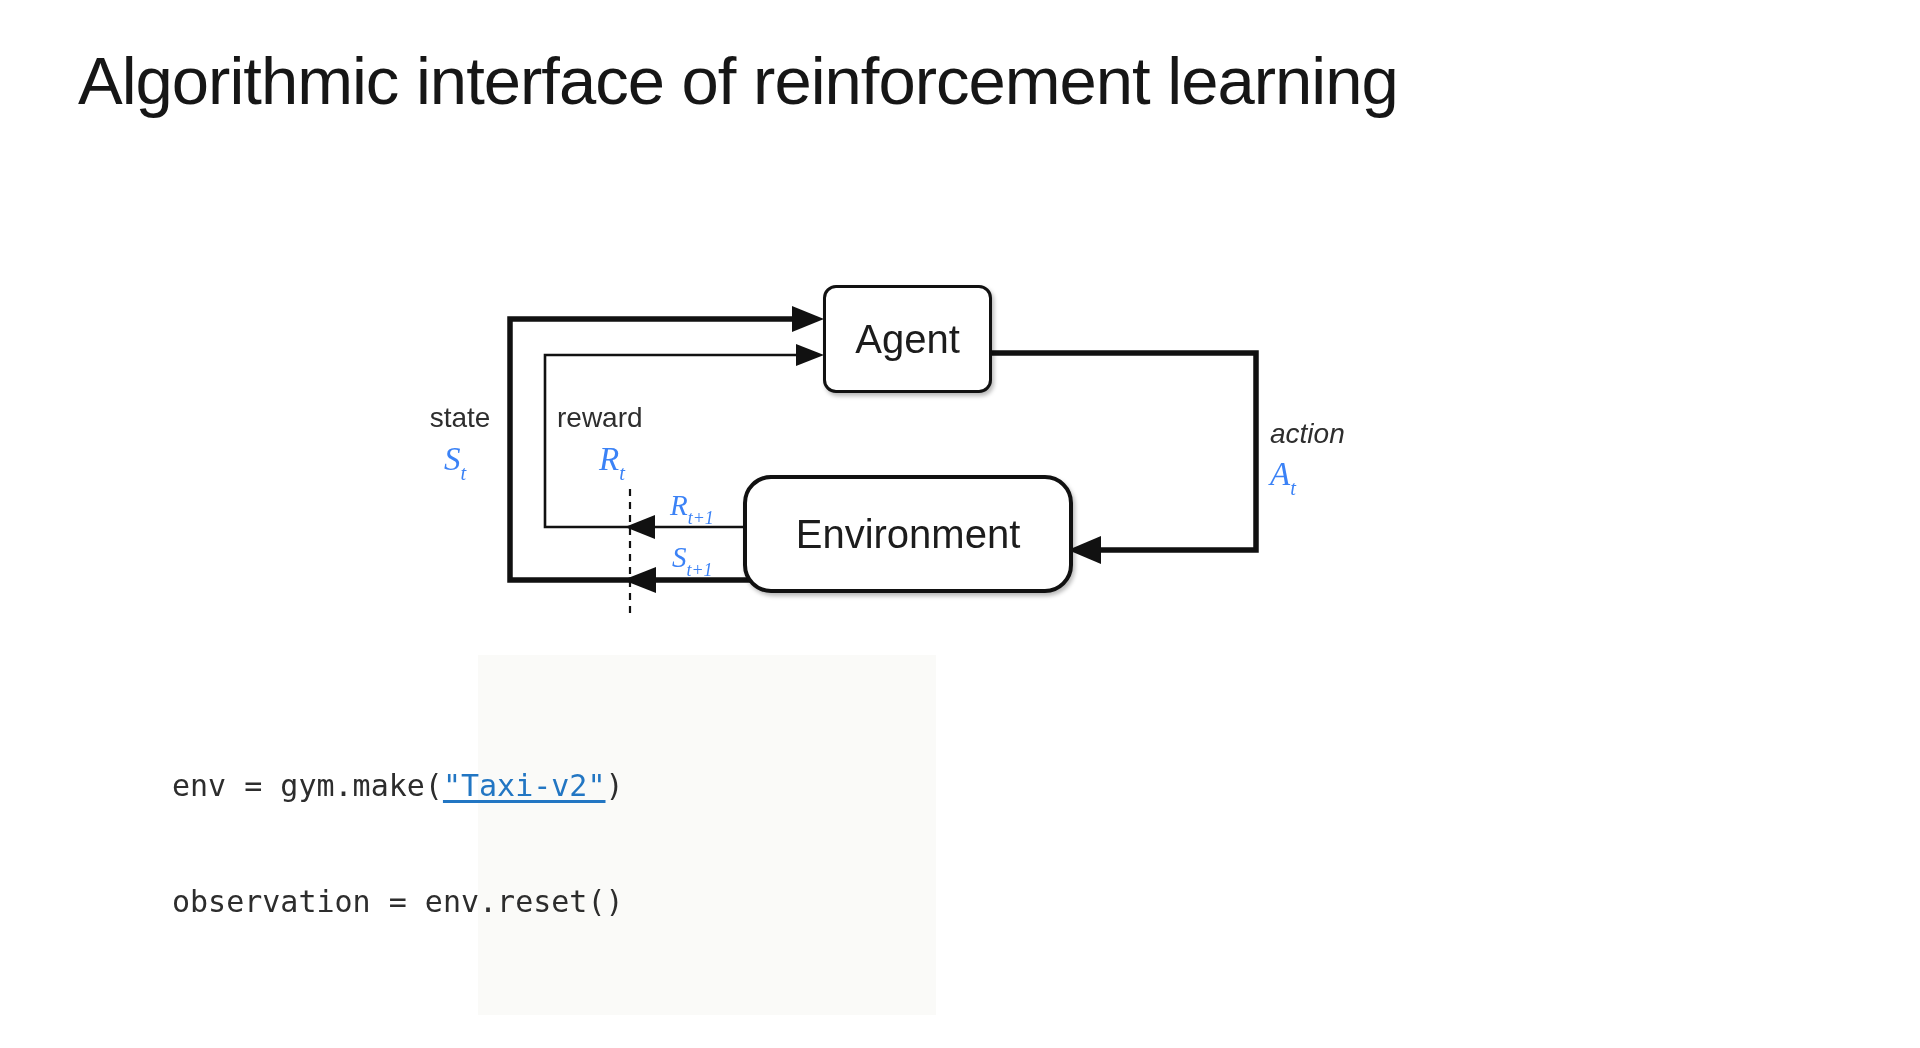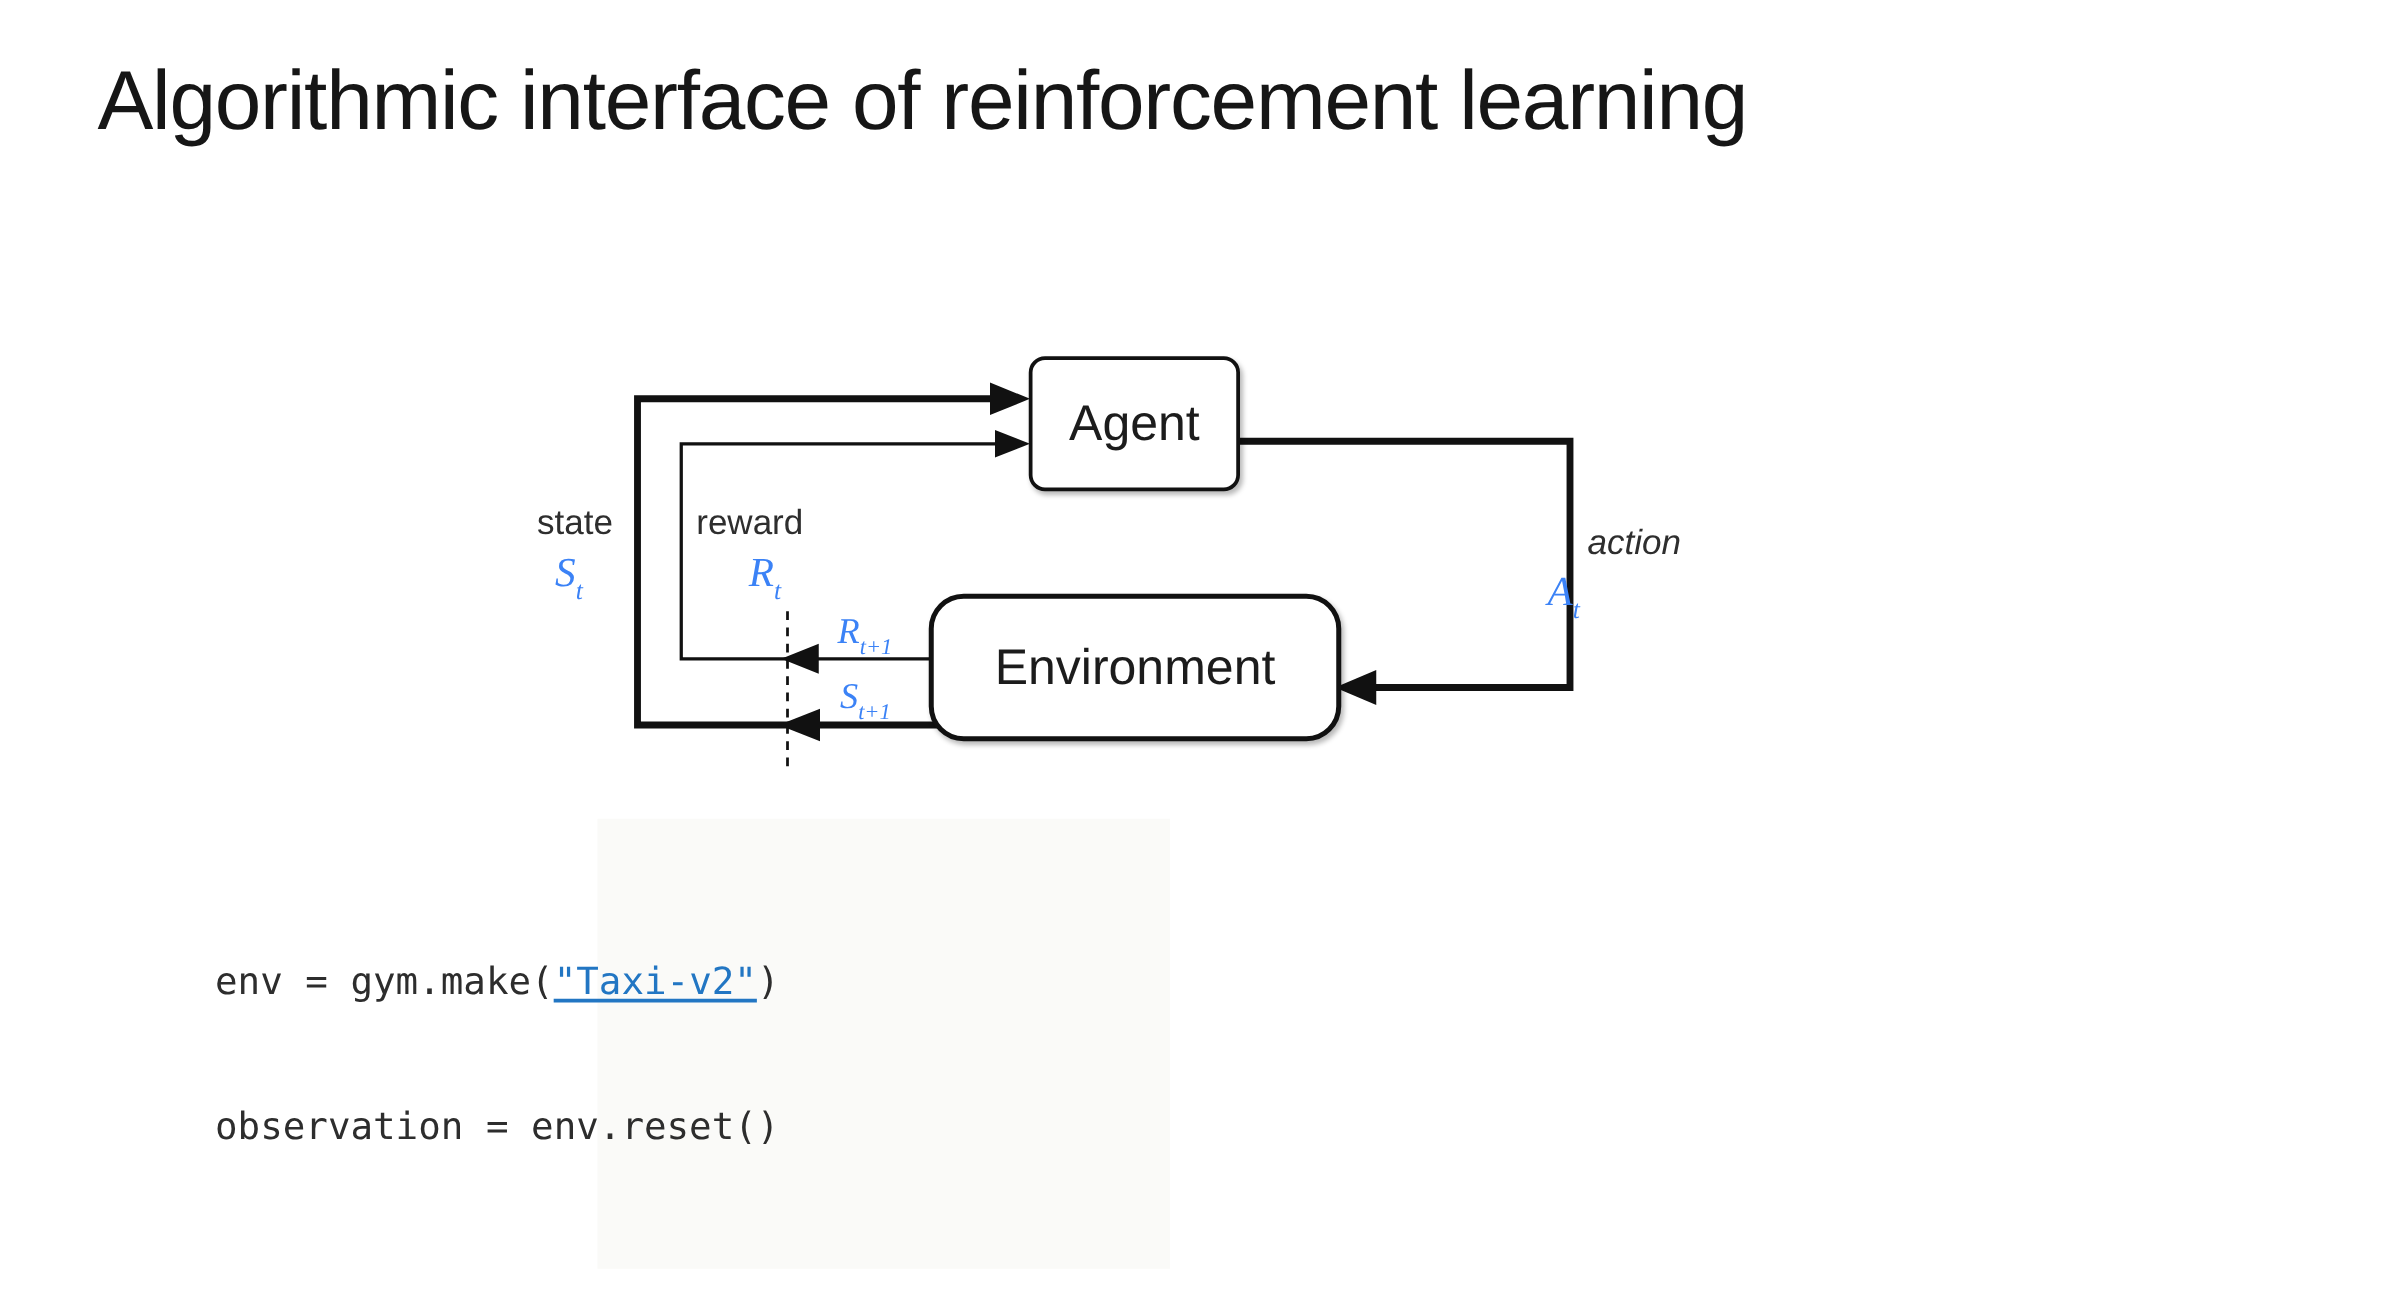--- a/index.html
+++ b/index.html
@@ -58,21 +58,21 @@
     line-height: 0;
     position: relative; bottom: -2px;
   }
   .sym-small { font-size: 29px; }
 
   #state-label  { left: 420px; top: 402px; width: 80px; text-align: center; }
   #state-sym    { left: 444px; top: 441px; }
   #reward-label { left: 557px; top: 402px; }
   #reward-sym   { left: 557px; top: 441px; margin-left: 42px; }
   #action-label { left: 1270px; top: 418px; font-style: italic; }
-  #action-sym   { left: 1238px; top: 456px; }
+  #action-sym   { left: 1270px; top: 456px; }
   #next-reward-sym { left: 670px; top: 489px; }
   #next-state-sym  { left: 672px; top: 541px; }
 
   
   #code-backdrop {
     left: 478px; top: 655px; width: 458px; height: 360px;
     background: #fafaf8;
   }
   #code-block {
     left: 172px; top: 690px;

